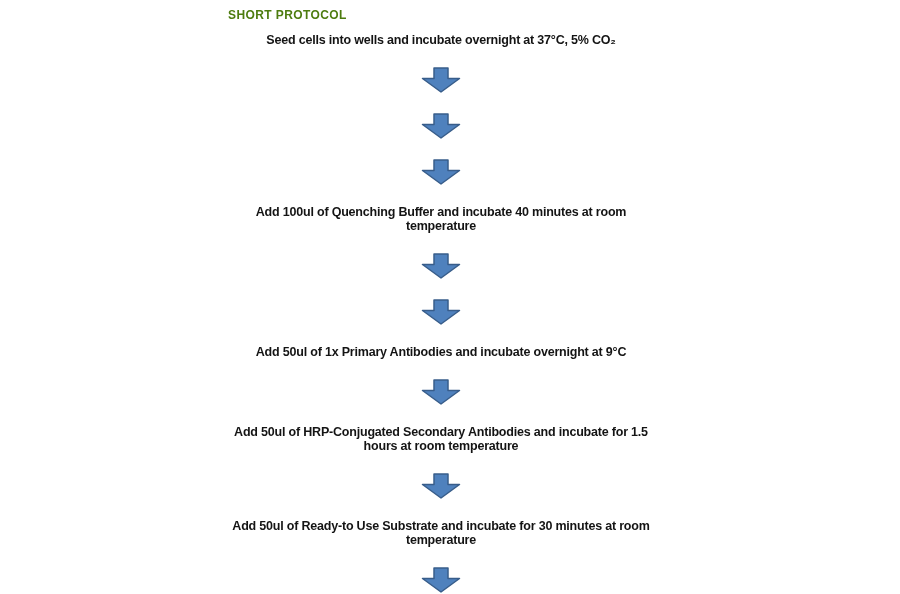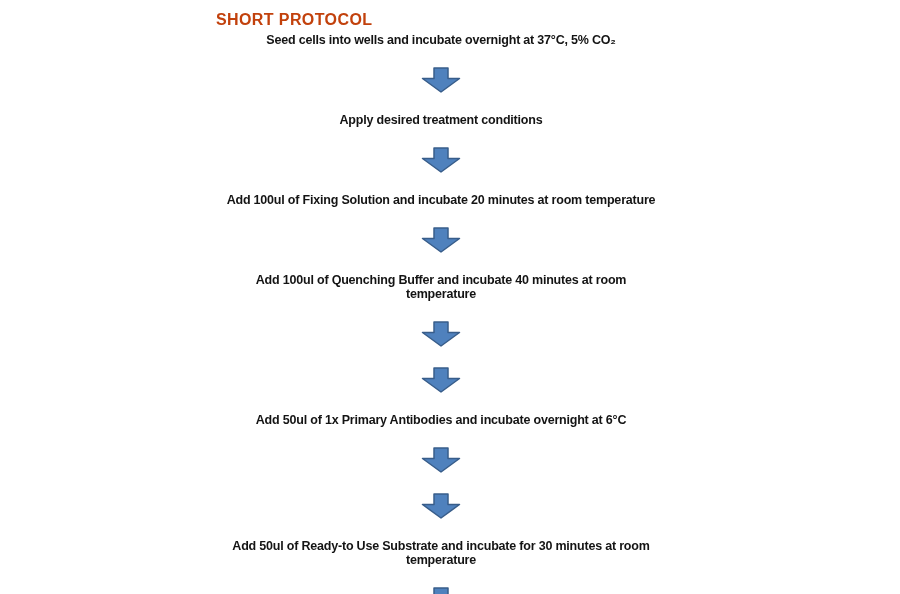--- a/index.html
+++ b/index.html
@@ -5,24 +5,24 @@
   html, body { margin: 0; padding: 0; }
   body {
     width: 900px; height: 594px;
     background: #ffffff;
     font-family: "Liberation Sans", sans-serif;
     position: relative;
     overflow: hidden;
   }
   .title {
     position: absolute;
-    left: 216px; top: 0px;
-    font-size: 16px;
+    left: 228px; top: 0px;
+    font-size: 12px;
     font-weight: bold;
-    color: #c2410c;
+    color: #4d7c0f;
     letter-spacing: 0.4px;
   }
   .flow {
     position: absolute;
     left: 121px; top: 33px;
     width: 640px;
     display: flex;
     flex-direction: column;
     align-items: center;
     gap: 20px;
@@ -48,50 +48,50 @@
 <h1 class="title">SHORT PROTOCOL</h1>
 
 <div class="flow">
 
   <div class="step">Seed cells into wells and incubate overnight at 37°C, 5% CO₂</div>
 
   <svg class="arrow-icon" viewBox="0 0 40 26">
     <path d="M13 1 H27 V11.5 H38.5 L20 25 L1.5 11.5 H13 Z" stroke-width="1.5" stroke-linejoin="round" fill="#4F81BD" stroke="#385D8A"></path>
   </svg>
 
-  <div class="step">Apply desired treatment conditions</div>
 
   <svg class="arrow-icon" viewBox="0 0 40 26">
     <path d="M13 1 H27 V11.5 H38.5 L20 25 L1.5 11.5 H13 Z" stroke-width="1.5" stroke-linejoin="round" fill="#4F81BD" stroke="#385D8A"></path>
   </svg>
 
-  <div class="step">Add 100ul of Fixing Solution and incubate 20 minutes at room temperature</div>
 
   <svg class="arrow-icon" viewBox="0 0 40 26">
     <path d="M13 1 H27 V11.5 H38.5 L20 25 L1.5 11.5 H13 Z" stroke-width="1.5" stroke-linejoin="round" fill="#4F81BD" stroke="#385D8A"></path>
   </svg>
 
   <div class="step">Add 100ul of Quenching Buffer and incubate 40 minutes at room
 temperature</div>
 
   <svg class="arrow-icon" viewBox="0 0 40 26">
     <path d="M13 1 H27 V11.5 H38.5 L20 25 L1.5 11.5 H13 Z" stroke-width="1.5" stroke-linejoin="round" fill="#4F81BD" stroke="#385D8A"></path>
   </svg>
 
 
   <svg class="arrow-icon" viewBox="0 0 40 26">
     <path d="M13 1 H27 V11.5 H38.5 L20 25 L1.5 11.5 H13 Z" stroke-width="1.5" stroke-linejoin="round" fill="#4F81BD" stroke="#385D8A"></path>
   </svg>
 
-  <div class="step">Add 50ul of 1x Primary Antibodies and incubate overnight at 6°C</div>
+  <div class="step">Add 50ul of 1x Primary Antibodies and incubate overnight at 9°C</div>
 
   <svg class="arrow-icon" viewBox="0 0 40 26">
     <path d="M13 1 H27 V11.5 H38.5 L20 25 L1.5 11.5 H13 Z" stroke-width="1.5" stroke-linejoin="round" fill="#4F81BD" stroke="#385D8A"></path>
   </svg>
 
+  <div class="step">Add 50ul of HRP-Conjugated Secondary Antibodies and incubate for 1.5
+hours at room temperature</div>
 
   <svg class="arrow-icon" viewBox="0 0 40 26">
     <path d="M13 1 H27 V11.5 H38.5 L20 25 L1.5 11.5 H13 Z" stroke-width="1.5" stroke-linejoin="round" fill="#4F81BD" stroke="#385D8A"></path>
   </svg>
 
   <div class="step">Add 50ul of Ready-to Use Substrate and incubate for 30 minutes at room
 temperature</div>
 
   <svg class="arrow-icon" viewBox="0 0 40 26">
     <path d="M13 1 H27 V11.5 H38.5 L20 25 L1.5 11.5 H13 Z" stroke-width="1.5" stroke-linejoin="round" fill="#4F81BD" stroke="#385D8A"></path>

